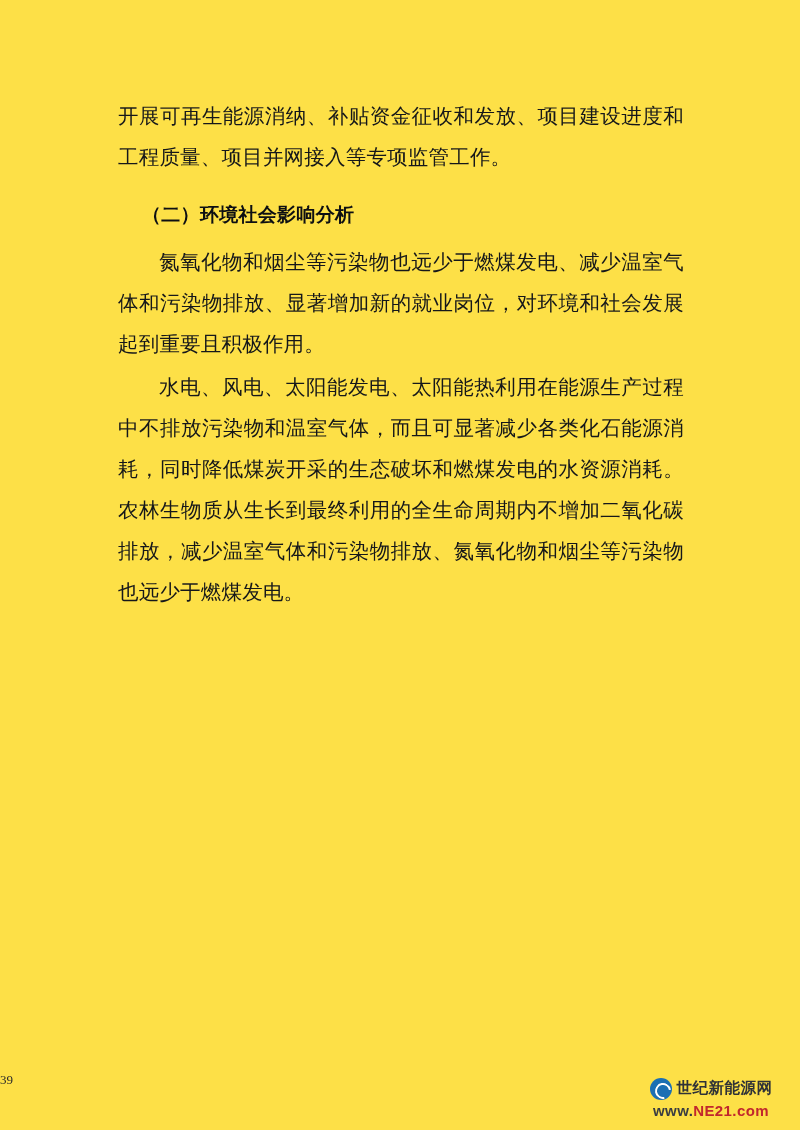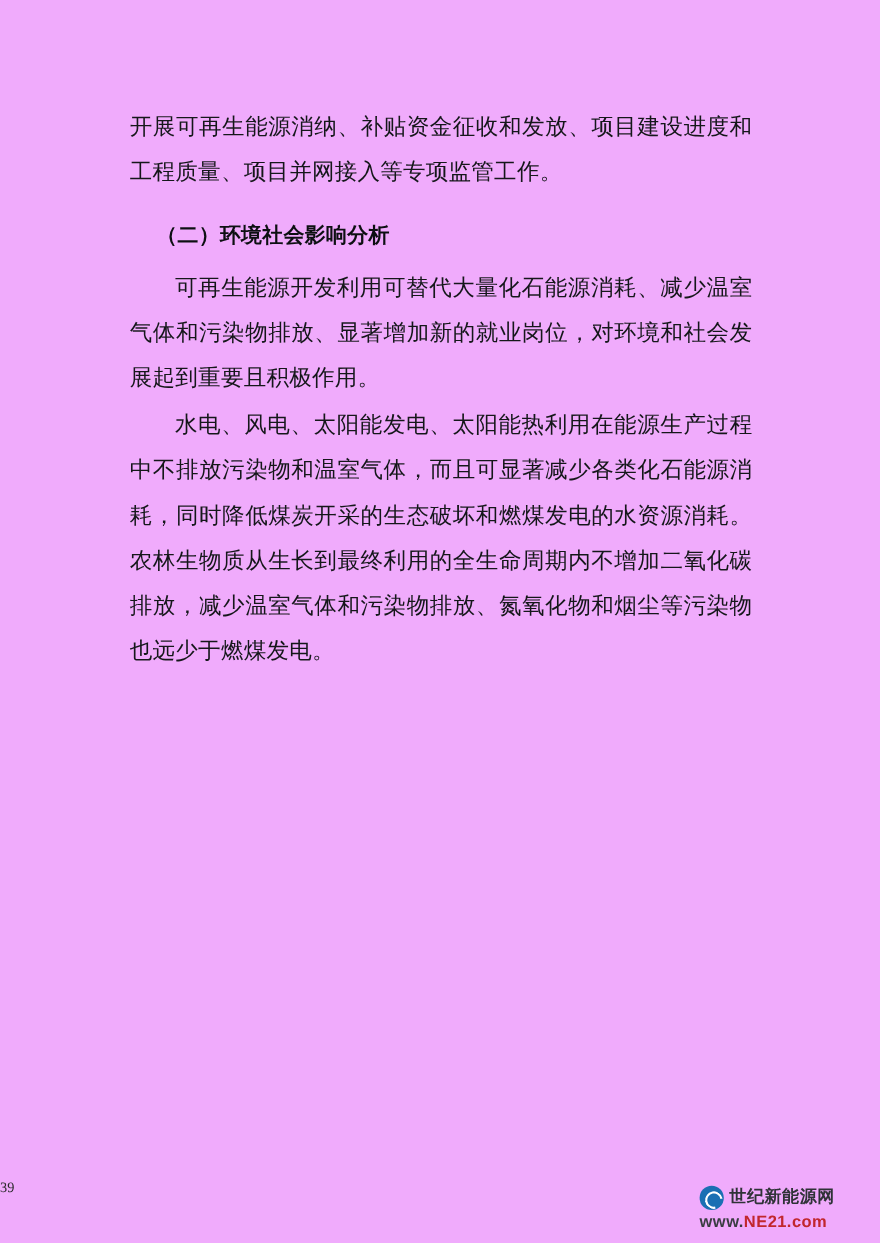--- a/index.html
+++ b/index.html
@@ -11,21 +11,21 @@
     width: 800px;
     height: 1130px;
     position: relative;
     font-family: "Liberation Serif", "DejaVu Serif", serif;
     color: #1a1a1a;
     overflow: hidden;
   }
   .page {
     position: absolute;
     inset: 0;
-    background: #f0abfc;
+    background: #fde047;
   }
   .content {
     position: absolute;
     left: 118px;
     top: 96px;
     width: 566px;
   }
   p.body-text {
     margin: 0 0 2px 0;
     font-size: 20.5px;
@@ -71,21 +71,21 @@
   }
   
   .watermark {
     position: absolute;
     right: 14px;
     bottom: 10px;
     width: 150px;
     height: 44px;
     display: flex;
     flex-direction: column;
-    align-items: flex-start;
+    align-items: center;
     justify-content: center;
   }
   .wm-row {
     display: flex;
     align-items: center;
     gap: 5px;
   }
   .wm-logo {
     width: 22px;
     height: 22px;
@@ -135,21 +135,21 @@
   <div class="content">
 
     <p class="body-text">开展可再生能源消纳、补贴资金征收和发放、项目建设进度和工程质量、项目并网接入等专项监管工作。</p>
 
 
 
 
     <h3 class="sub-title">（二）环境社会影响分析</h3>
 
     <div class="para-block">
-      <p class="body-text indent">可再生能源开发利用可替代大量化石能源消耗、减少温室气体和污染物排放、显著增加新的就业岗位，对环境和社会发展起到重要且积极作用。</p>
+      <p class="body-text indent">氮氧化物和烟尘等污染物也远少于燃煤发电、减少温室气体和污染物排放、显著增加新的就业岗位，对环境和社会发展起到重要且积极作用。</p>
       <p class="body-text indent">水电、风电、太阳能发电、太阳能热利用在能源生产过程中不排放污染物和温室气体，而且可显著减少各类化石能源消耗，同时降低煤炭开采的生态破坏和燃煤发电的水资源消耗。农林生物质从生长到最终利用的全生命周期内不增加二氧化碳排放，减少温室气体和污染物排放、氮氧化物和烟尘等污染物也远少于燃煤发电。</p>
     </div>
 
   </div>
 
   <div class="page-number">39</div>
 
   <div class="watermark">
     <div class="wm-row">
       <span class="wm-logo"></span>

